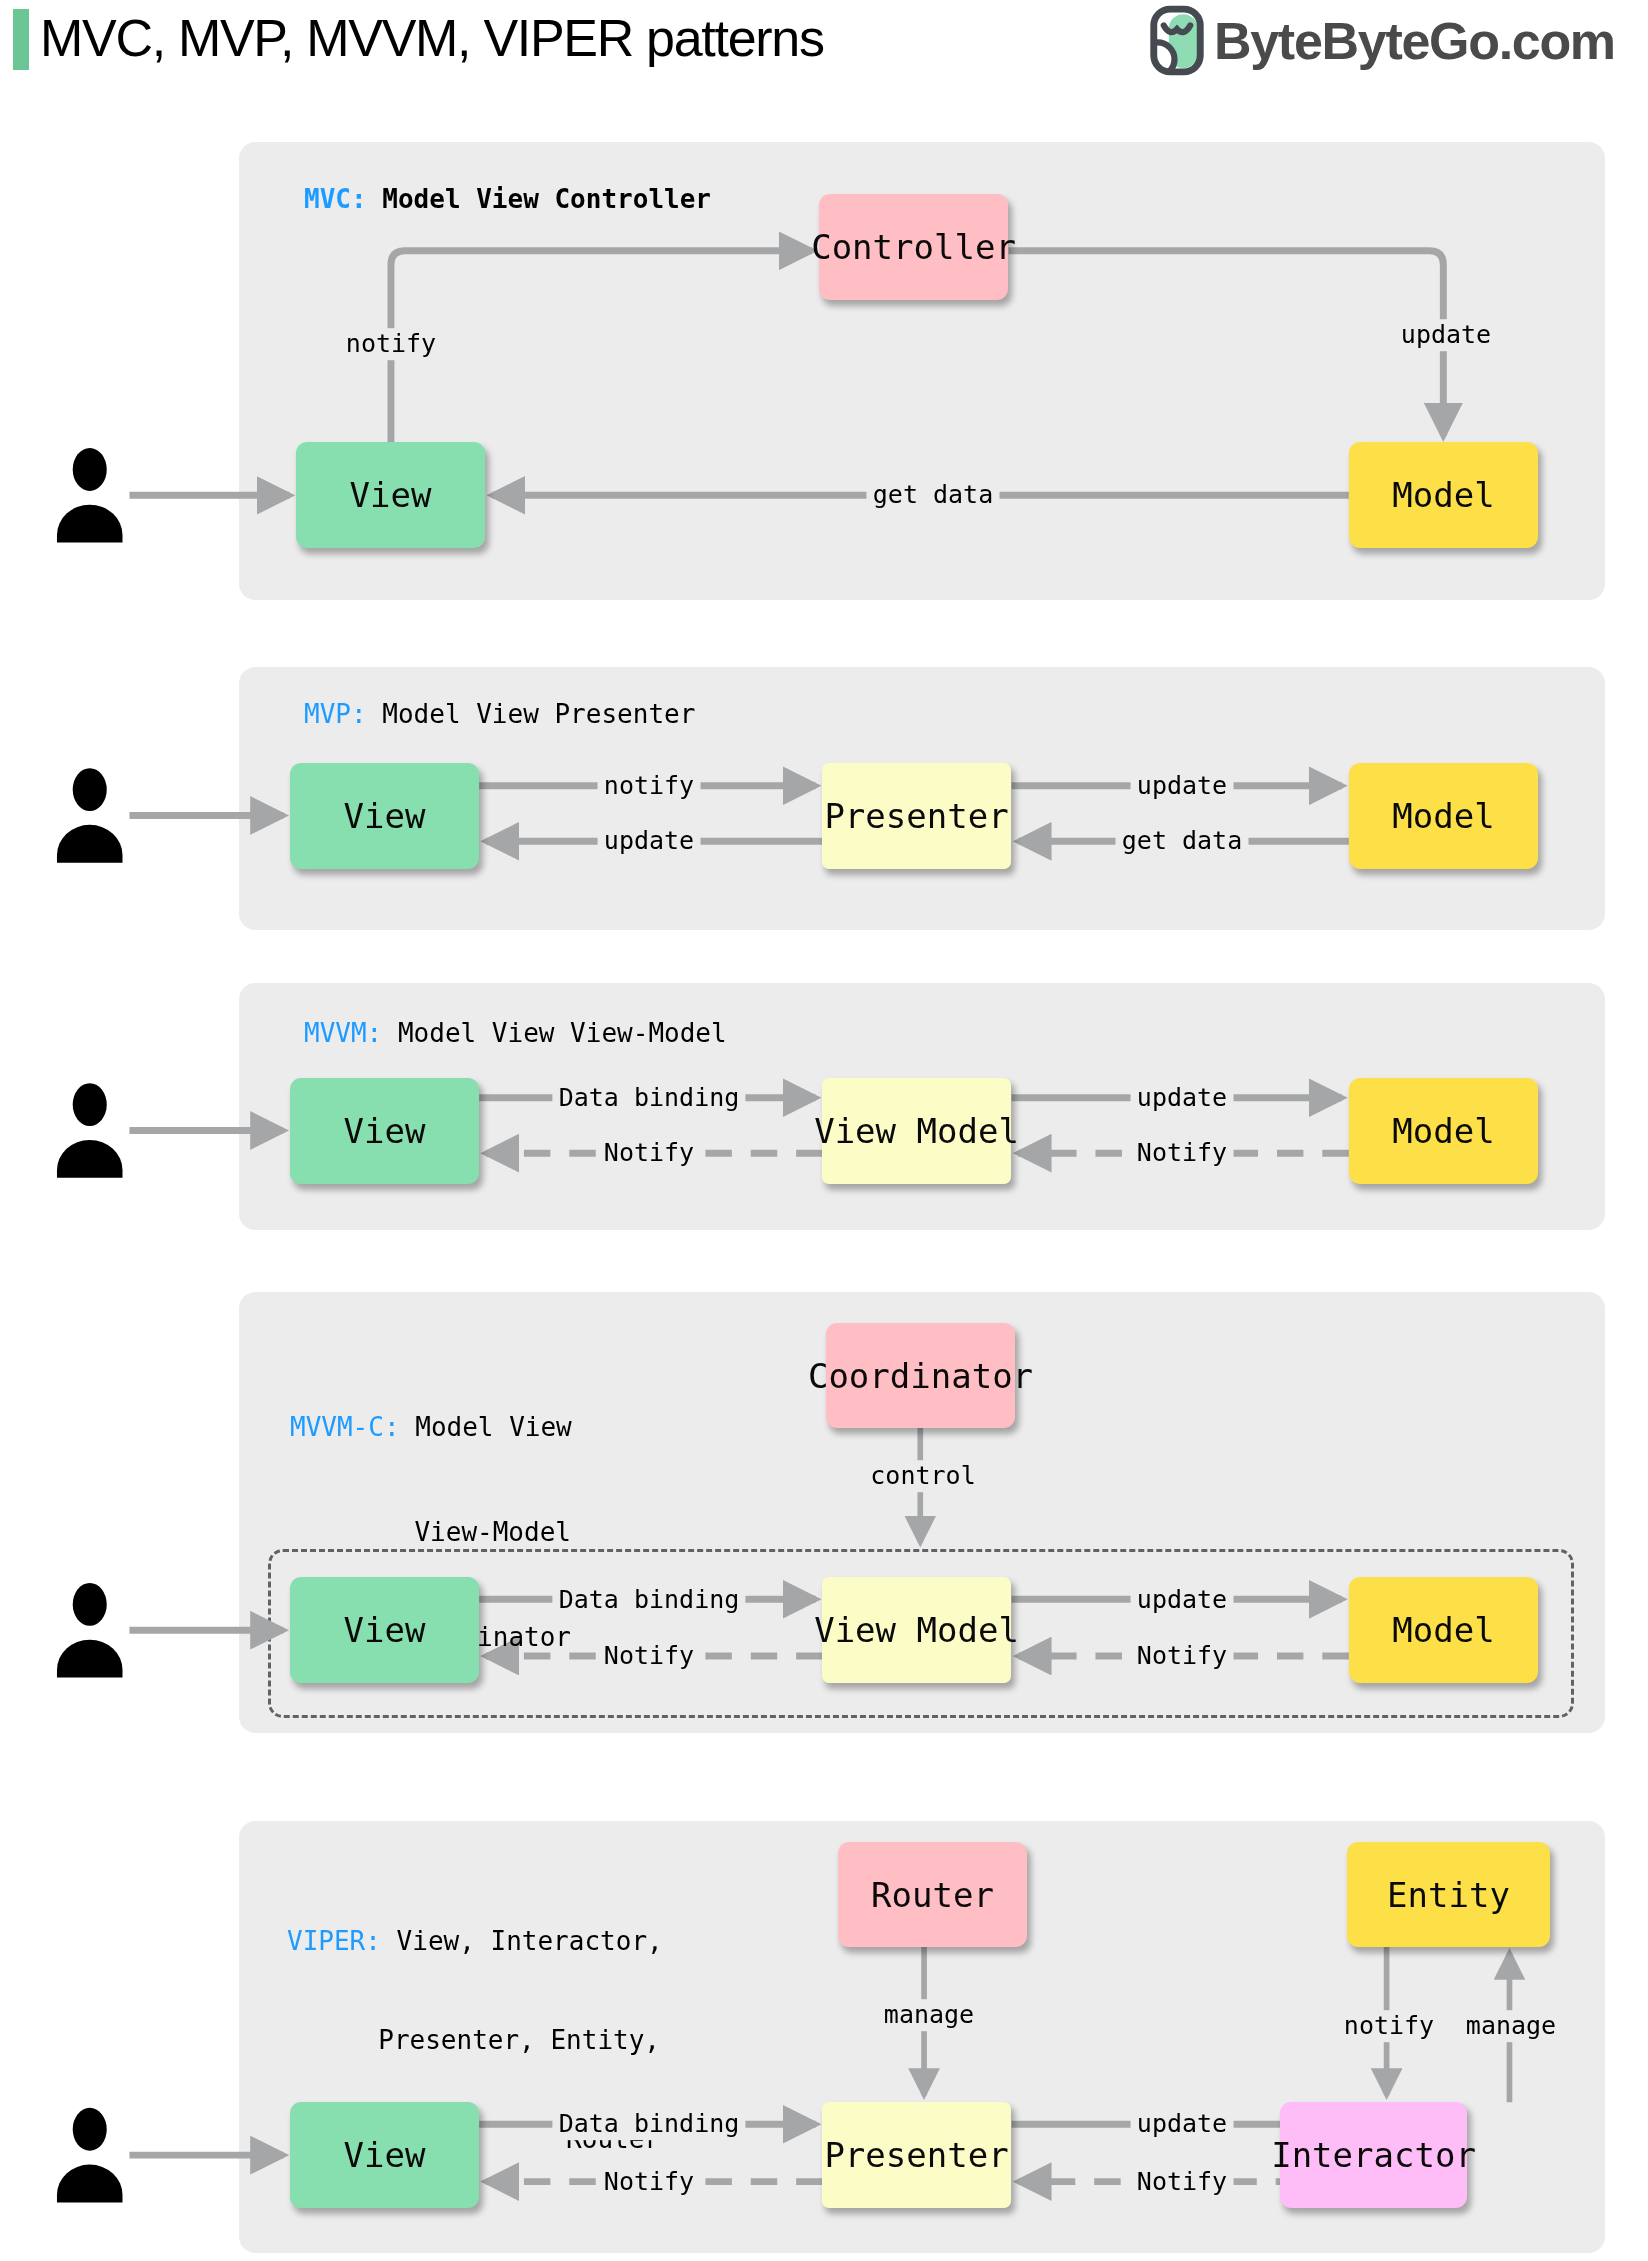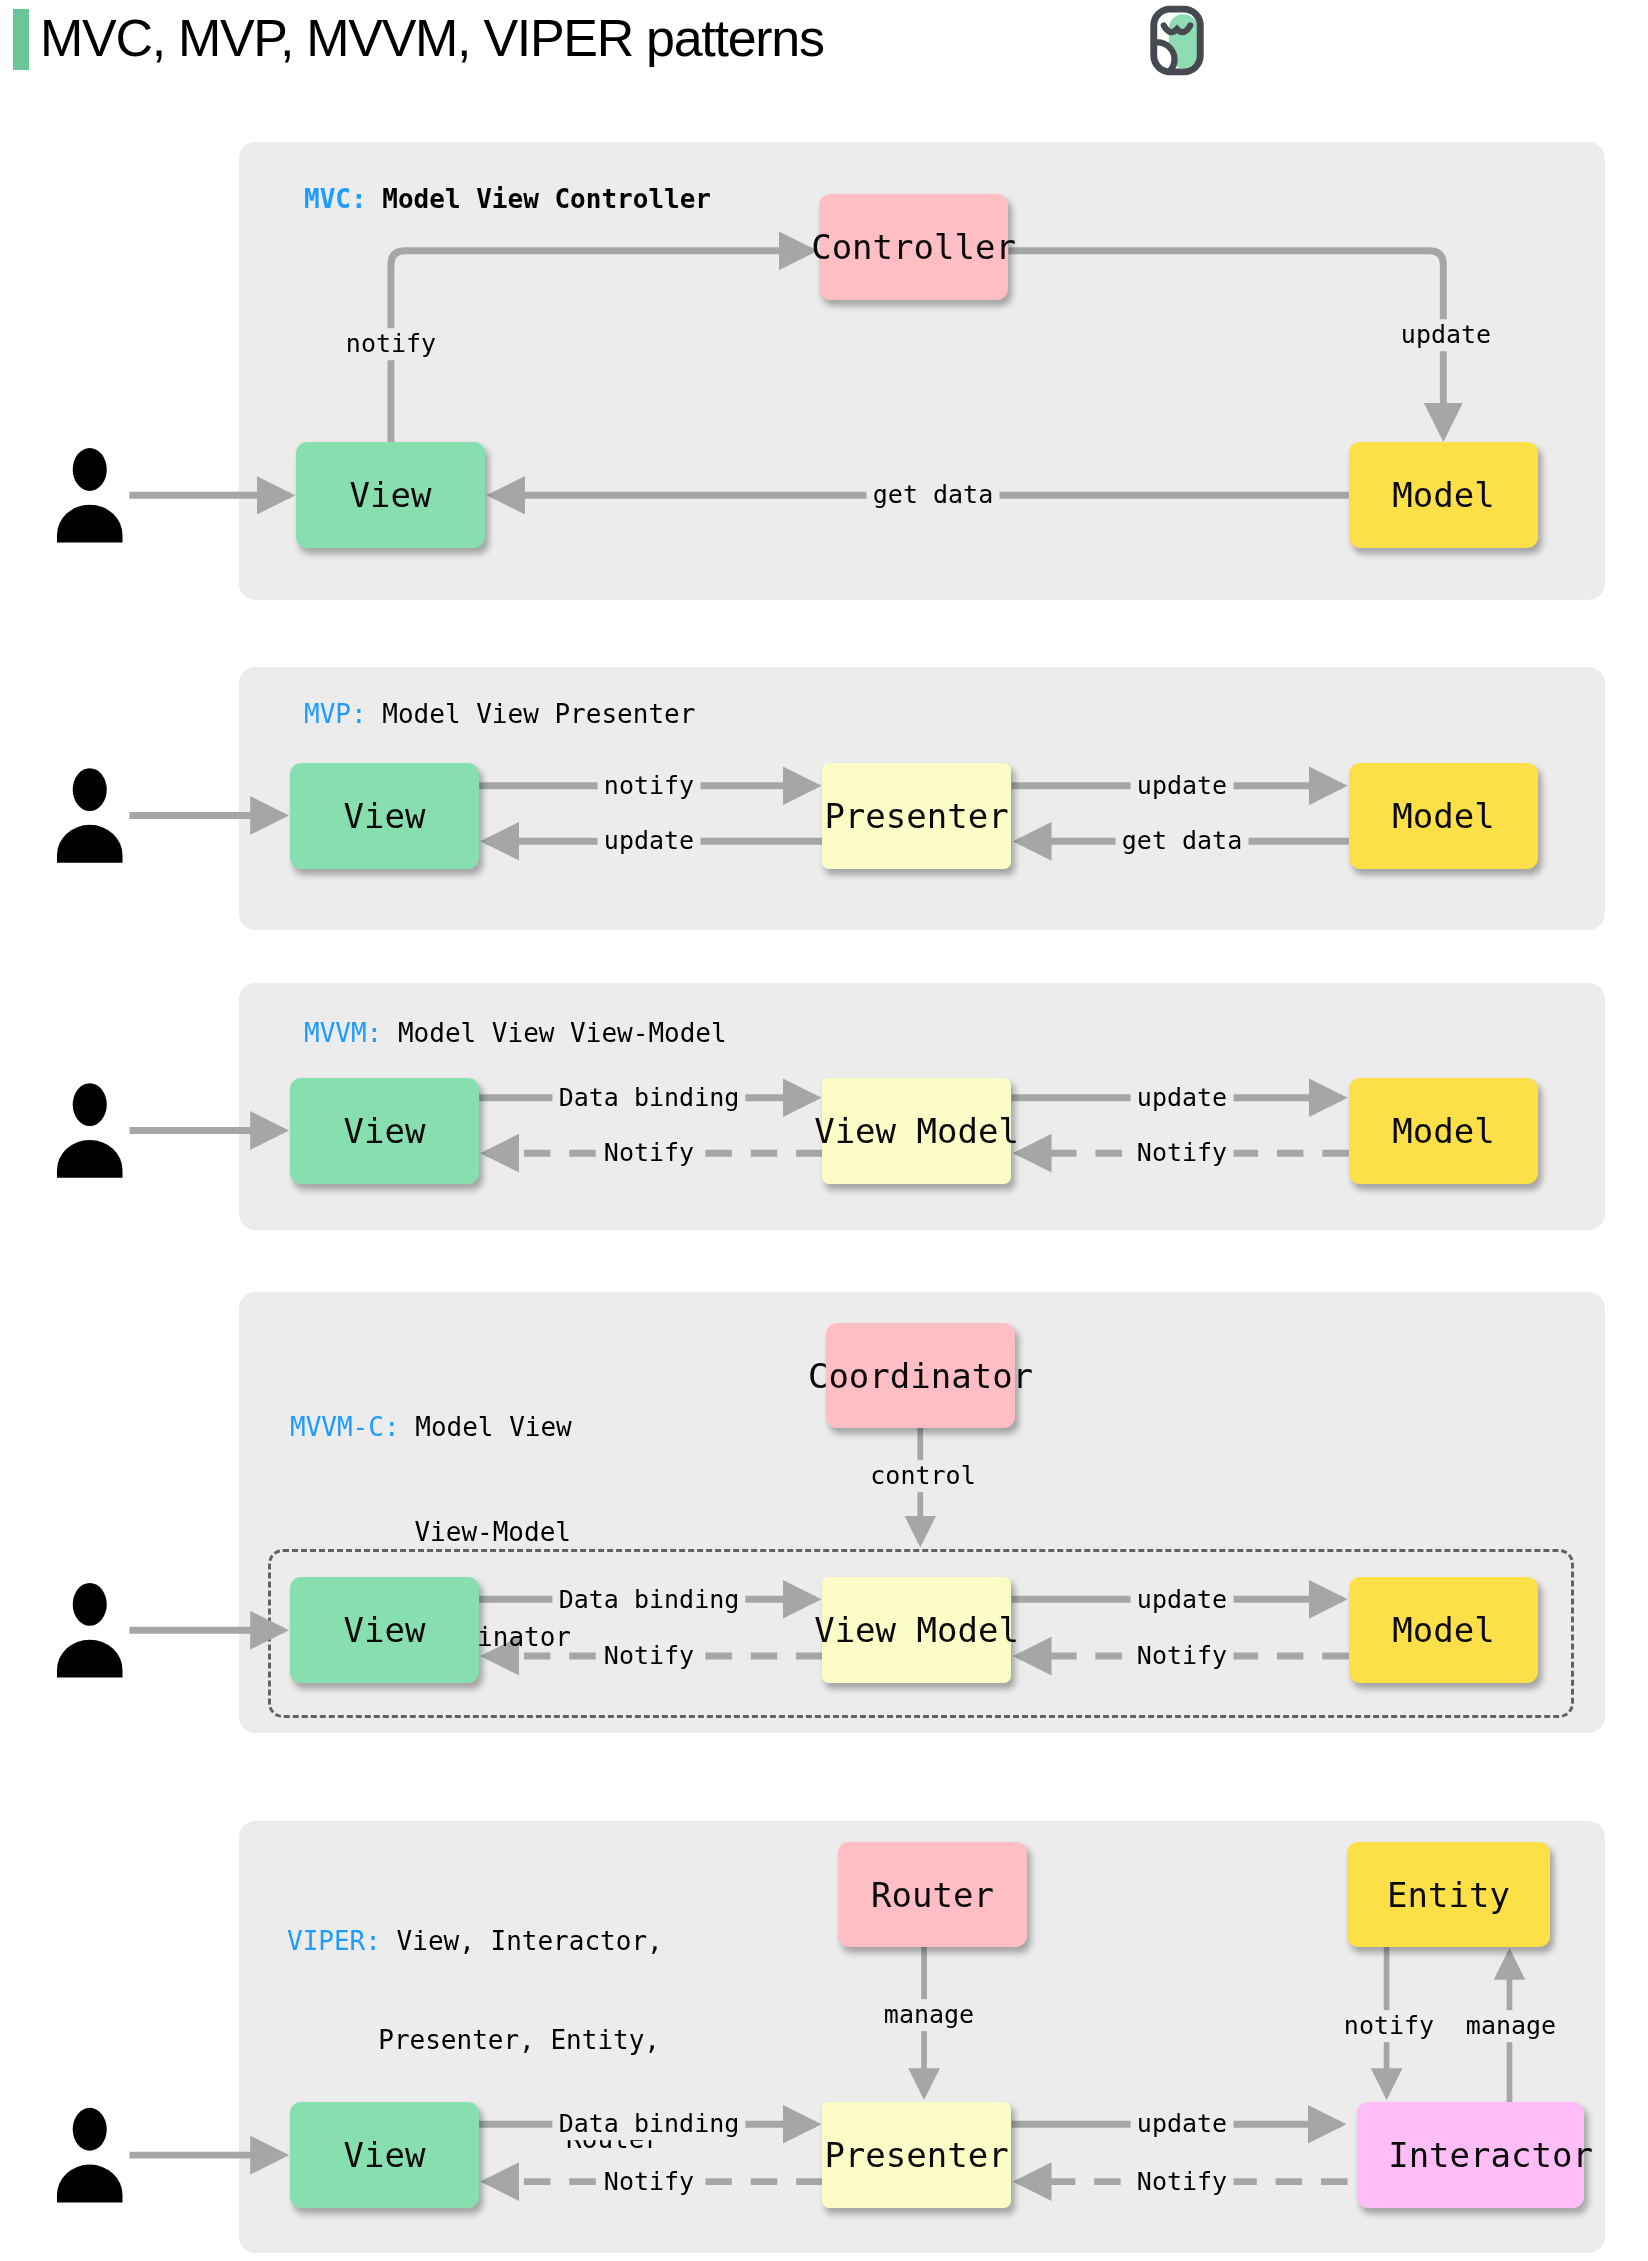--- a/index.html
+++ b/index.html
@@ -53,20 +53,21 @@
         </defs>
       <g clip-path="url(#owlclip)">
         <rect x="6" y="6" width="74" height="100" fill="#ffffff"></rect>
         <rect x="30" y="14" width="46" height="86" rx="23" fill="#8FDCB4"></rect>
         <circle cx="12" cy="86" r="27" fill="#ffffff" stroke="#454A50" stroke-width="10"></circle>
       </g>
       <rect x="6" y="6" width="74" height="100" rx="26" fill="none" stroke="#454A50" stroke-width="11"></rect>
       <path d="M22,32 Q32,50 43,38 Q54,50 64,32" fill="none" stroke="#454A50" stroke-width="10" stroke-linecap="round"></path>
     </svg>
   </span>
+  <span class="logo-text">ByteByteGo.com</span>
 </div>
 
 <div class="section" style="top:142px;height:458px;"></div>
 <div class="section" style="top:667px;height:263px;"></div>
 <div class="section" style="top:983px;height:247px;"></div>
 <div class="section" style="top:1292px;height:441px;"></div>
 <div class="section" style="top:1821px;height:432px;"></div>
 
 <div class="dashed-box"></div>
 
@@ -168,21 +169,21 @@
 
 <div class="box pink" style="left:826px;top:1323px;width:189px;height:105px;">Coordinator</div>
 <div class="box green" style="left:290px;top:1577px;width:189px;height:106px;">View</div>
 <div class="box yellow" style="left:822px;top:1577px;width:189px;height:106px;">View Model</div>
 <div class="box purple" style="left:1349px;top:1577px;width:189px;height:106px;">Model</div>
 
 <div class="box pink" style="left:838px;top:1842px;width:189px;height:105px;">Router</div>
 <div class="box purple" style="left:1347px;top:1842px;width:203px;height:105px;">Entity</div>
 <div class="box green" style="left:290px;top:2102px;width:189px;height:106px;">View</div>
 <div class="box yellow" style="left:822px;top:2102px;width:189px;height:106px;">Presenter</div>
-<div class="box magenta" style="left:1357px;top:2102px;width:187px;height:106px;padding-left:40px;">Interactor</div>
+<div class="box magenta" style="left:1280px;top:2102px;width:187px;height:106px;">Interactor</div>
 
 <div class="edge-label" style="left:391px;top:344px;">notify</div>
 <div class="edge-label" style="left:1446px;top:335px;">update</div>
 <div class="edge-label" style="left:933px;top:495px;">get data</div>
 
 <div class="edge-label" style="left:649px;top:786px;">notify</div>
 <div class="edge-label" style="left:1182px;top:786px;">update</div>
 <div class="edge-label" style="left:649px;top:841px;">update</div>
 <div class="edge-label" style="left:1182px;top:841px;">get data</div>
 

